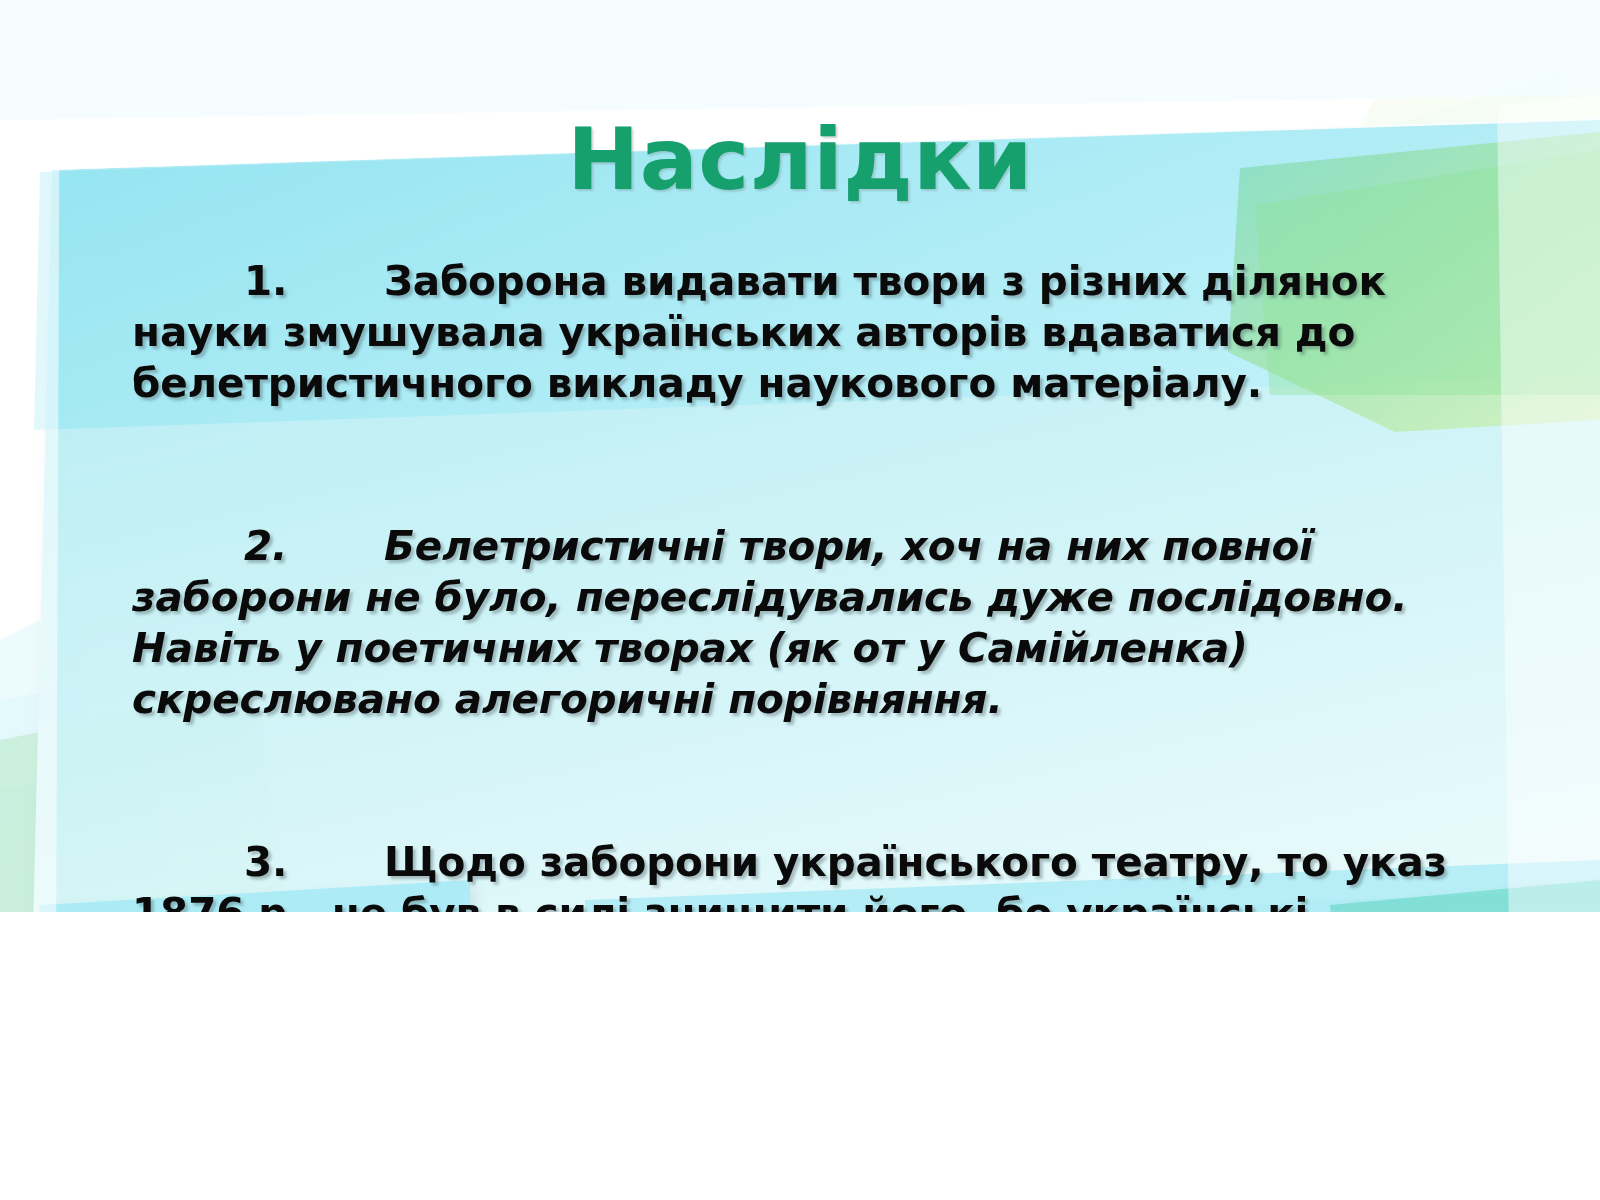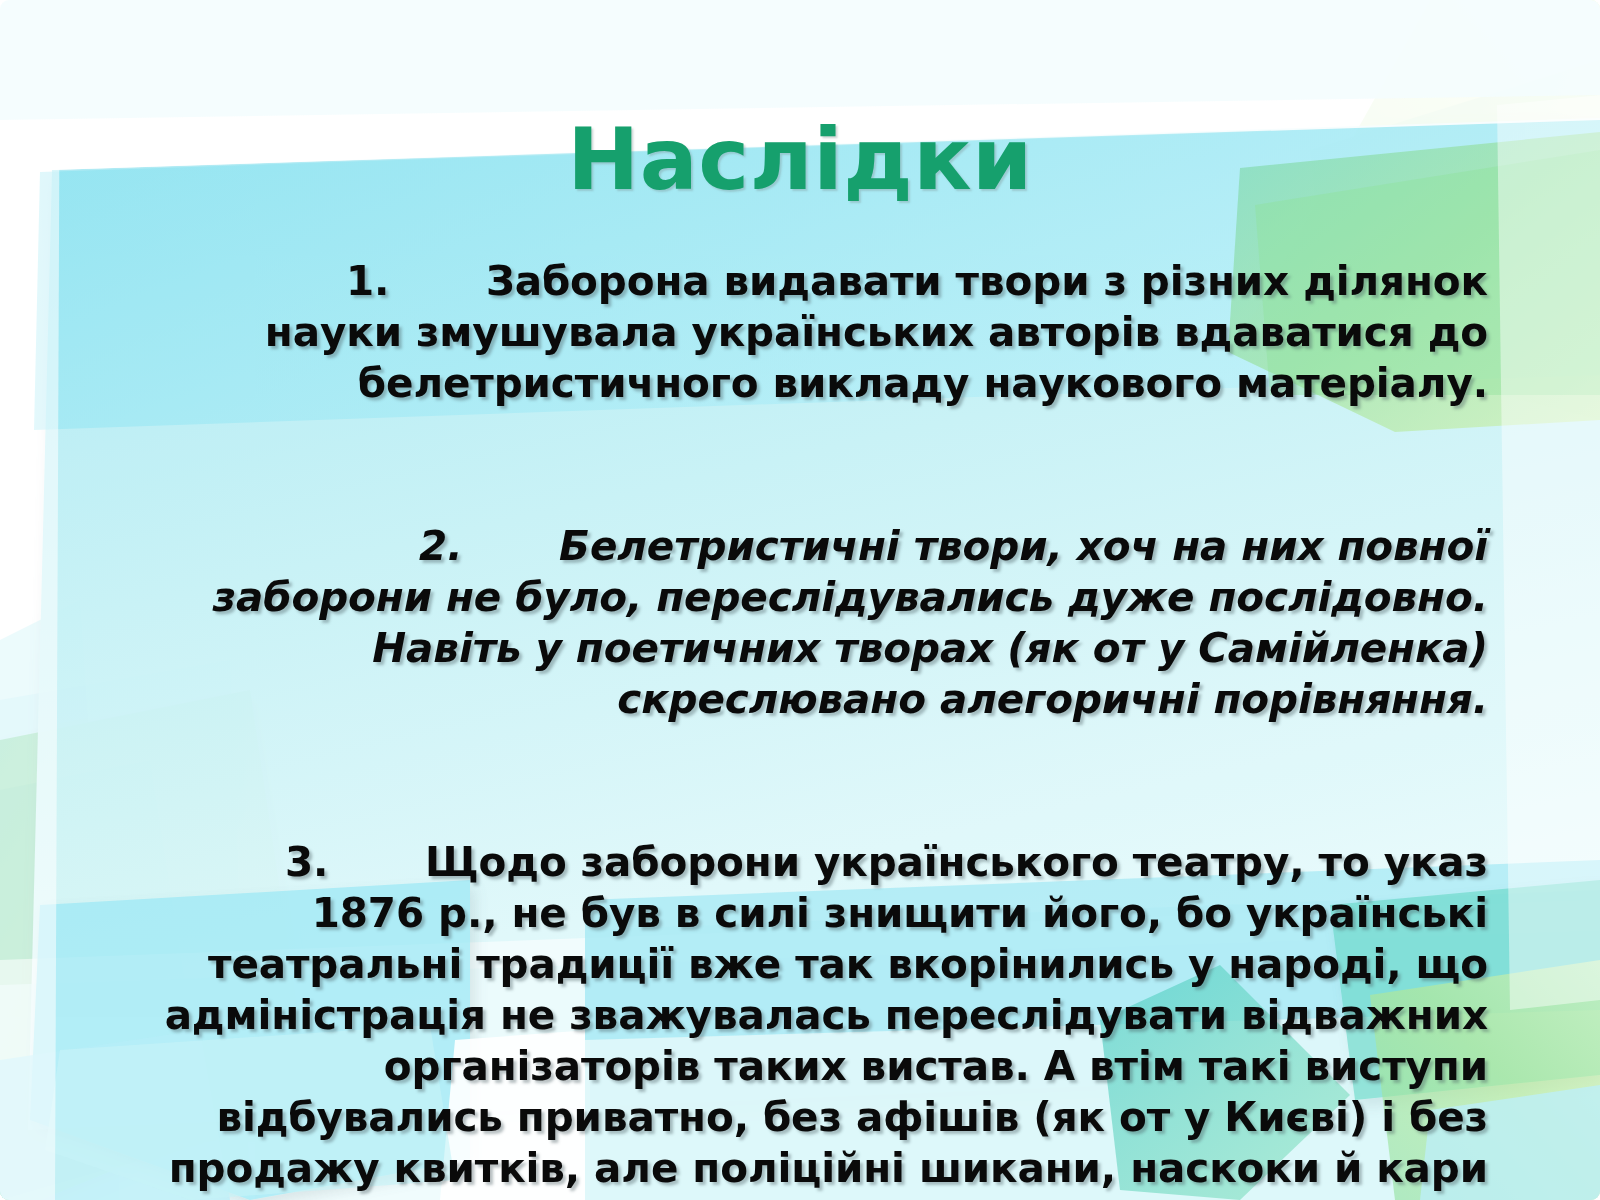--- a/index.html
+++ b/index.html
@@ -4,25 +4,24 @@
 <title>Наслідки</title>
 <style>
   html, body {
     margin: 0;
     padding: 0;
     background: #ffffff;
   }
   #slide {
     position: relative;
     width: 1600px;
-    height: 1200px;
+    height: 912px;
     overflow: hidden;
     background: #ffffff;
     font-family: "Liberation Sans", "DejaVu Sans", sans-serif;
-    border-radius: 9px;
   }
 
   
   #bg {
     position: absolute;
     inset: 0;
     width: 1600px;
     height: 1200px;
     z-index: 0;
   }
@@ -58,21 +57,21 @@
 
   .para {
     color: #0a0a0a;
     font-size: 40.5px;
     font-weight: bold;
     line-height: 51px;
     letter-spacing: -0.1px;
     text-shadow: 3px 3px 3px rgba(70,90,95,0.38);
     font-family: "DejaVu Sans", "Liberation Sans", sans-serif;
     margin: 0 0 6px 0;
-    text-align: right;
+    text-align: left;
     white-space: pre-wrap;
   }
   .para .num {
     display: inline;
   }
   #p1 { margin-bottom: 10px; }
   #p2 { margin-bottom: 10px; font-style: italic; }
   #p3 { margin-bottom: 0; }
 </style>
 </head>

